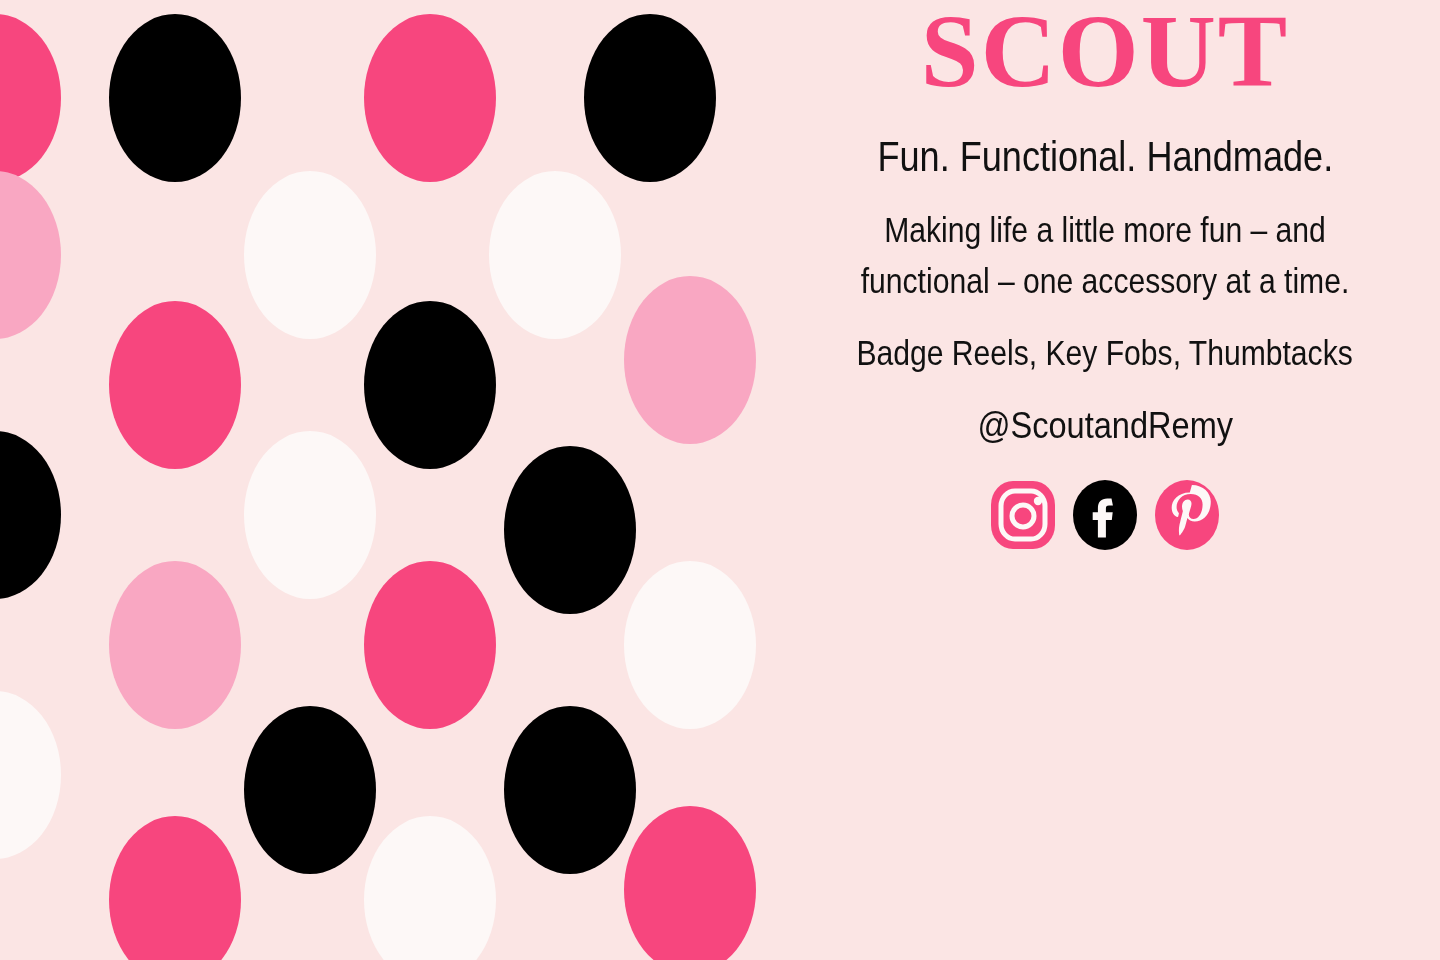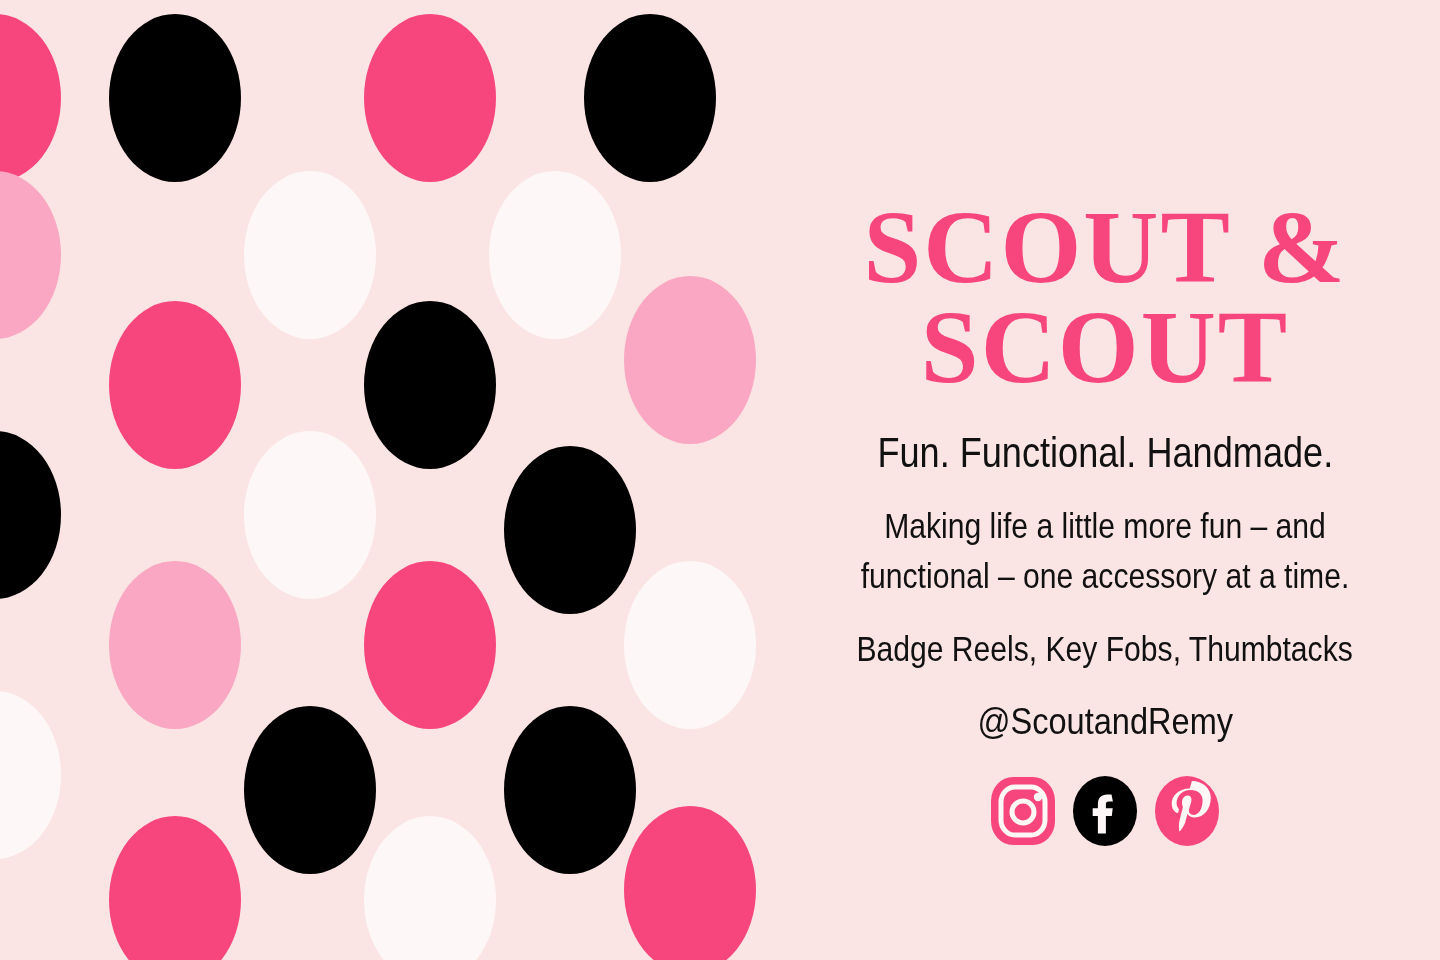--- a/index.html
+++ b/index.html
@@ -151,21 +151,20 @@
         <ellipse cx="570" cy="790" rx="66" ry="84" fill="#000000"></ellipse>
         <ellipse cx="650" cy="98" rx="66" ry="84" fill="#000000"></ellipse>
         <ellipse cx="690" cy="360" rx="66" ry="84" fill="#f9a7c2"></ellipse>
         <ellipse cx="690" cy="645" rx="66" ry="84" fill="#fdf8f7"></ellipse>
         <ellipse cx="690" cy="890" rx="66" ry="84" fill="#f7467e"></ellipse>
       </svg>
   </div>
 
   <div id="text-panel">
 
-    <div class="brand-title brand-line-1" style="color: rgb(247, 70, 126);">SCOUT &amp;</div>
 
     <div class="brand-title brand-line-2" style="color: rgb(247, 70, 126);">SCOUT</div>
 
     <div class="tagline" style="color: rgb(17, 17, 17);">Fun. Functional. Handmade.</div>
 
     <div class="blurb" style="color: rgb(17, 17, 17);">Making life a little more fun – and functional – one accessory at a time.</div>
 
     <div class="products" style="color: rgb(17, 17, 17);">Badge Reels, Key Fobs, Thumbtacks</div>
 
     <div class="handle" style="color: rgb(17, 17, 17);">@ScoutandRemy</div>

